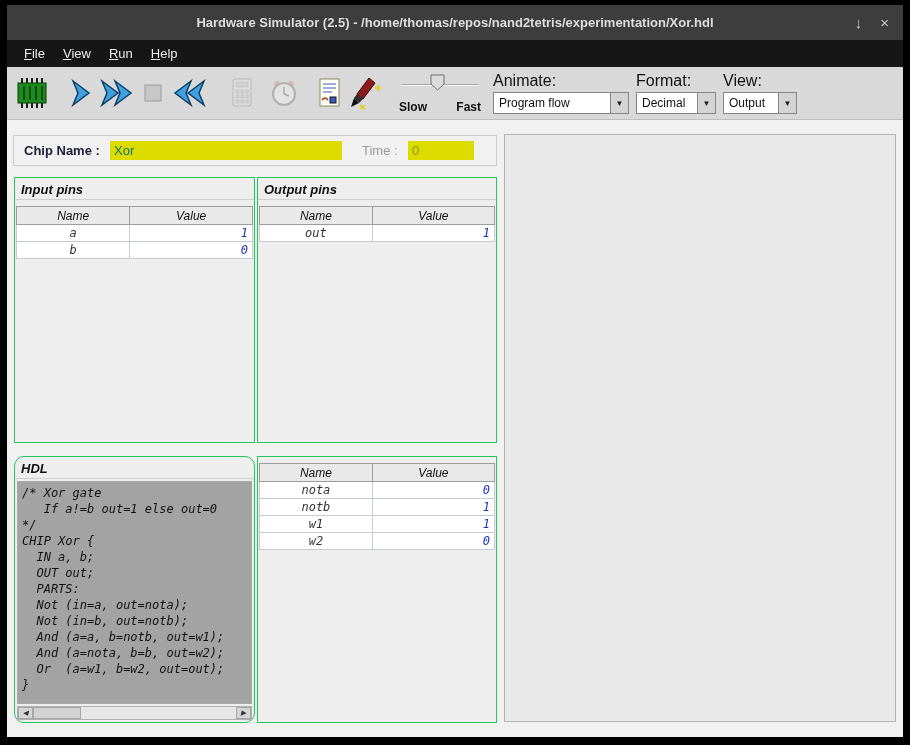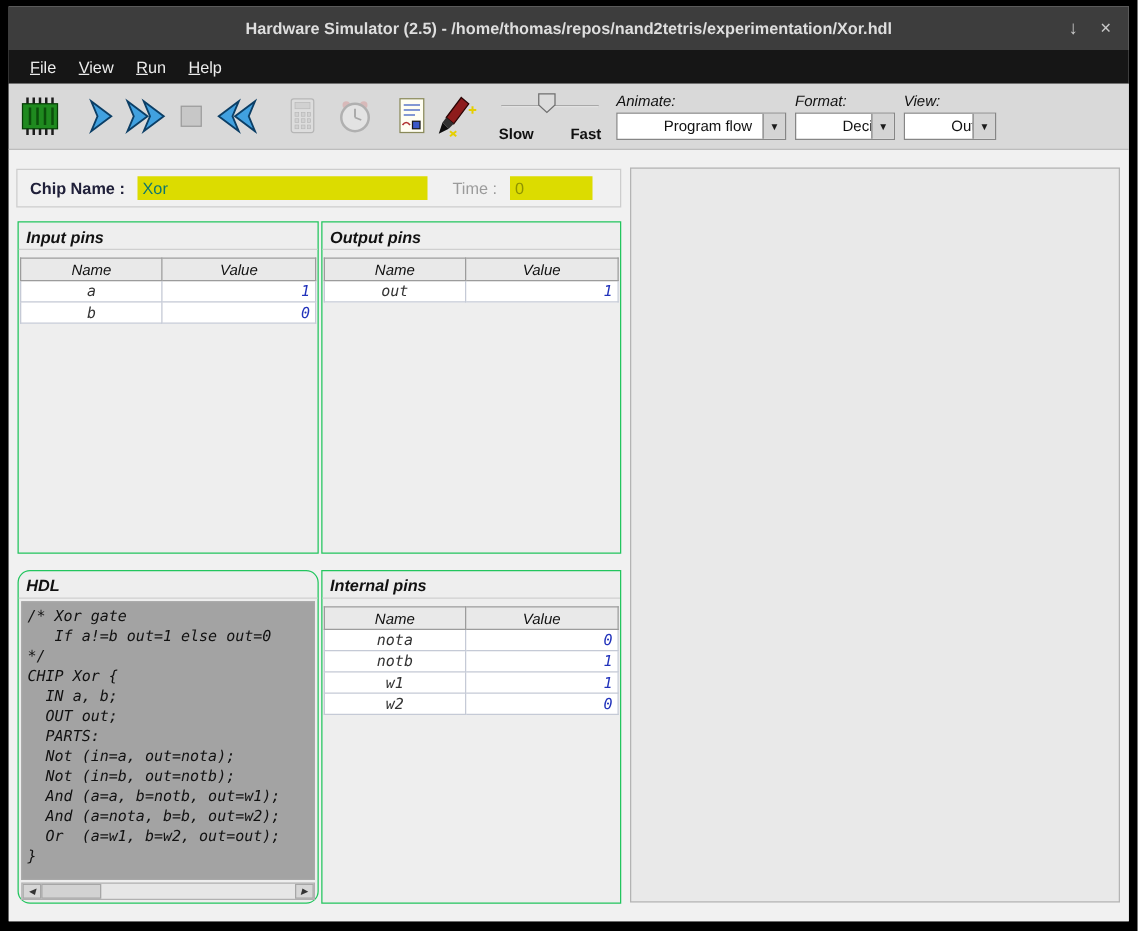--- a/index.html
+++ b/index.html
@@ -23,22 +23,22 @@
   .tbtn { height:44px; display:flex; align-items:center; justify-content:center; margin:0 1px; }
   .sep8 { width:8px; } .sep12 { width:12px; } .sep16 { width:16px; }
   .dim { opacity:0.55; }
 
   .slider-group { width:82px; height:44px; position:relative; margin:0 12px 0 14px; }
   .slider-track { position:absolute; left:2px; right:2px; top:13px; height:2px; background:#a8a8a8; border-bottom:1px solid #f5f5f5; }
   .slider-thumb { position:absolute; left:31px; top:3px; }
   .slider-labels { position:absolute; bottom:1px; left:0; right:0; display:flex; justify-content:space-between; font-weight:bold; font-size:12px; color:#111; }
 
   .combo-group { display:flex; flex-direction:column; justify-content:center; height:48px; margin-right:7px; }
-  .combo-label { font-size:12px; color:#111; margin-bottom:2px;font-style:italic; }
-  .combo { height:22px; background:#fff; border:1px solid #868686; display:flex; align-items:center;padding-left:32px; }
+  .combo-label { font-size:16px; color:#111; margin-bottom:2px; }
+  .combo { height:22px; background:#fff; border:1px solid #868686; display:flex; align-items:center; }
   .combo-text { flex:1; font-size:12px; padding-left:5px; white-space:nowrap; overflow:hidden; color:#111; }
   .combo-arrow { width:18px; height:100%; background:#d4d4d4; border-left:1px solid #868686; display:flex; align-items:center; justify-content:center; font-size:8px; color:#1a1a1a; }
 
   
   .content { position:relative; height:617px; background:#f1f1f1; }
 
   .chip-bar { position:absolute; left:6px; top:15px; width:484px; height:31px; border:1px solid #cdcdcd; display:flex; align-items:center; }
   .chip-name-label { position:absolute; left:10px; font-weight:bold; font-size:13px; color:#20203a; }
   .yellow-field { position:absolute; height:19px; background:#dcdc00; font-size:13px; display:flex; align-items:center; padding-left:4px; color:#0f766e; }
   .chip-name-field { left:96px; width:232px; }
@@ -299,21 +299,20 @@
         </div>
       <div class="hscroll">
         <div class="scroll-btn">◀</div>
         <div class="scroll-thumb"></div>
         <div class="scroll-track"></div>
         <div class="scroll-btn">▶</div>
       </div>
     </div>
 
     <div class="panel" style="left:250px; top:336px; width:240px; height:267px;">
-      <div class="panel-header">Internal pins</div>
       <table class="pins-table">
         <colgroup>
             <col class="c-name">
             <col>
           </colgroup>
         <thead>
           <tr>
             <th>Name</th>
             <th>Value</th>
           </tr>

